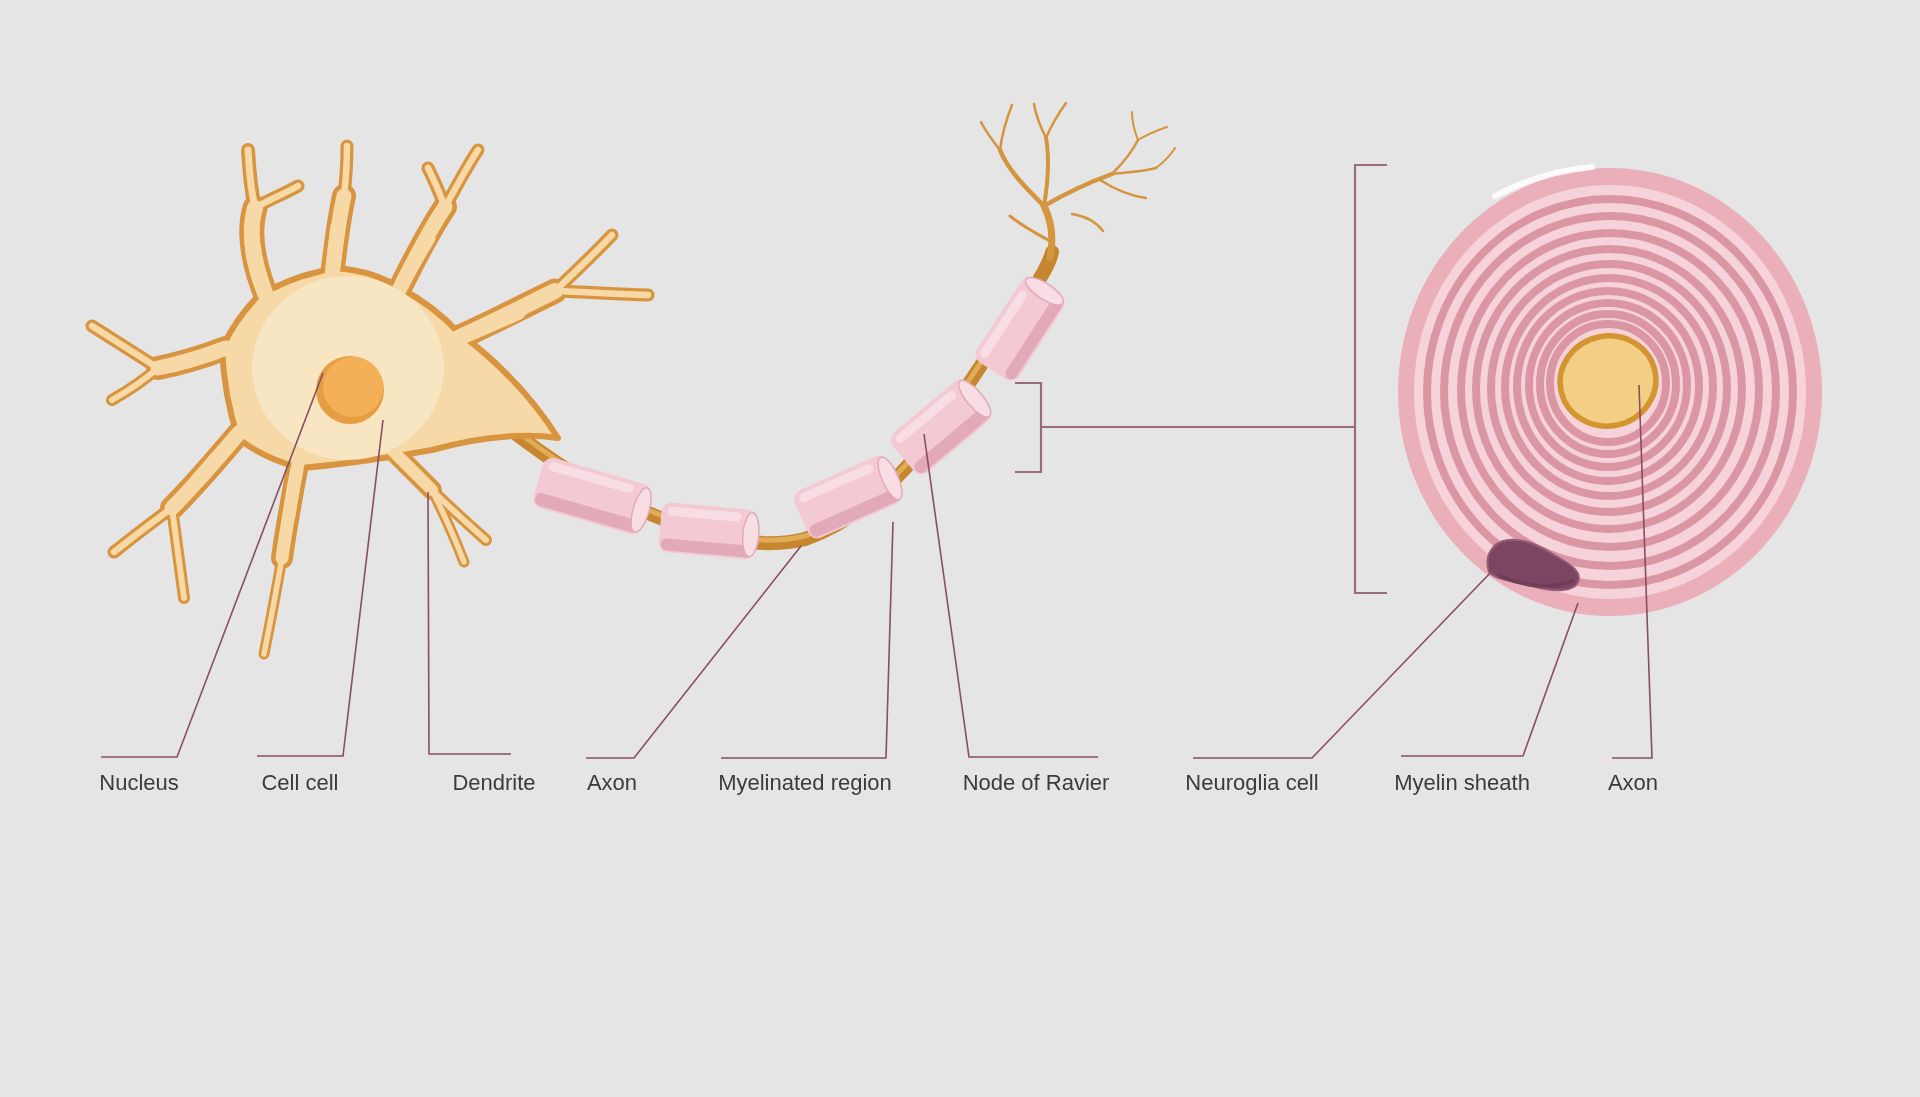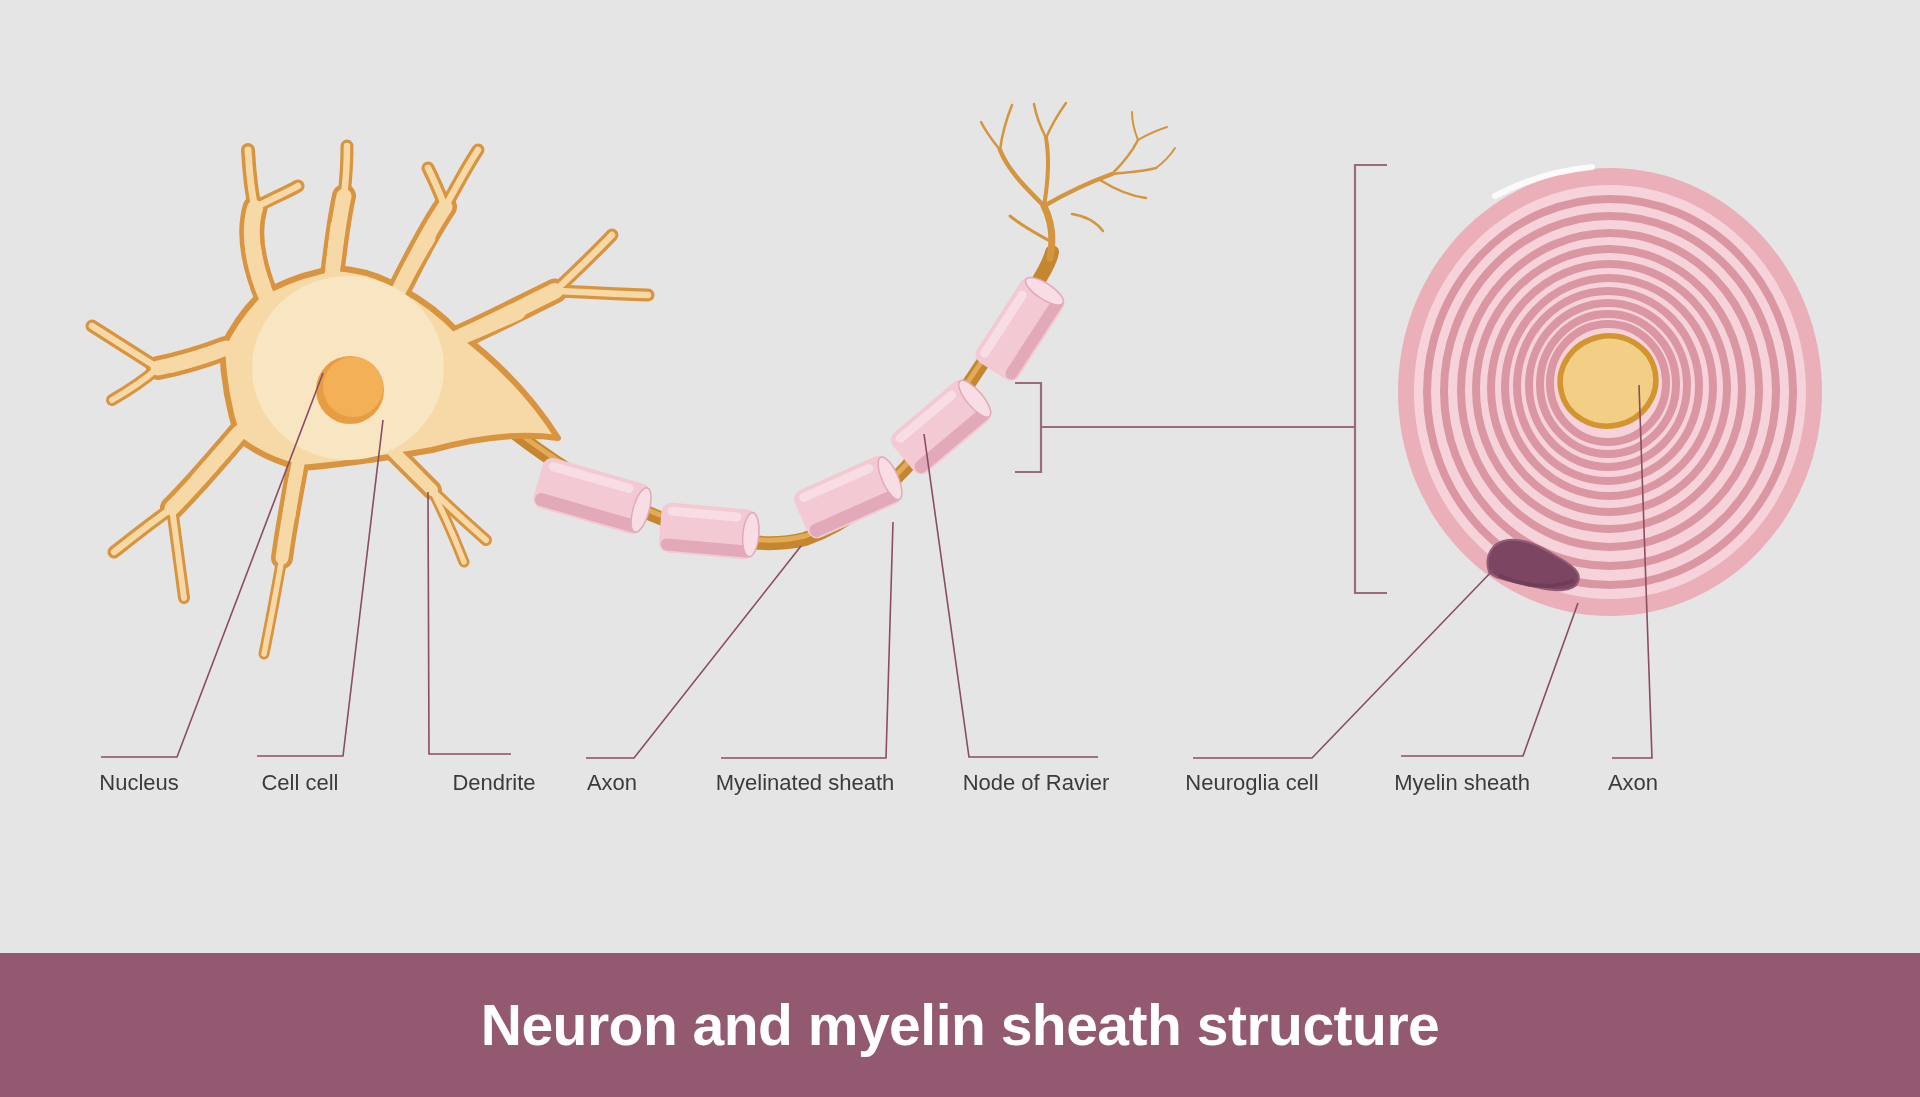--- a/index.html
+++ b/index.html
@@ -215,23 +215,20 @@
       <path d="M 1193,758 L 1312,758 L 1494,569"></path>
       <path d="M 1401,756 L 1523,756 L 1578,603"></path>
       <path d="M 1612,758 L 1652,758 L 1639,385"></path>
     </g>
   </svg>
 
   <div class="lbl" style="left:139px">Nucleus</div>
   <div class="lbl" style="left:300px">Cell cell</div>
   <div class="lbl" style="left:494px">Dendrite</div>
   <div class="lbl" style="left:612px">Axon</div>
-  <div class="lbl" style="left:805px">Myelinated sheath</div>
+  <div class="lbl" style="left:805px">Myelinated region</div>
   <div class="lbl" style="left:1036px">Node of Ravier</div>
   <div class="lbl" style="left:1252px">Neuroglia cell</div>
   <div class="lbl" style="left:1462px">Myelin sheath</div>
   <div class="lbl" style="left:1633px">Axon</div>
 
-  <div id="title-bar">
-    <h1>Neuron and myelin sheath structure</h1>
-  </div>
 
 </div>
 
 </body></html>

